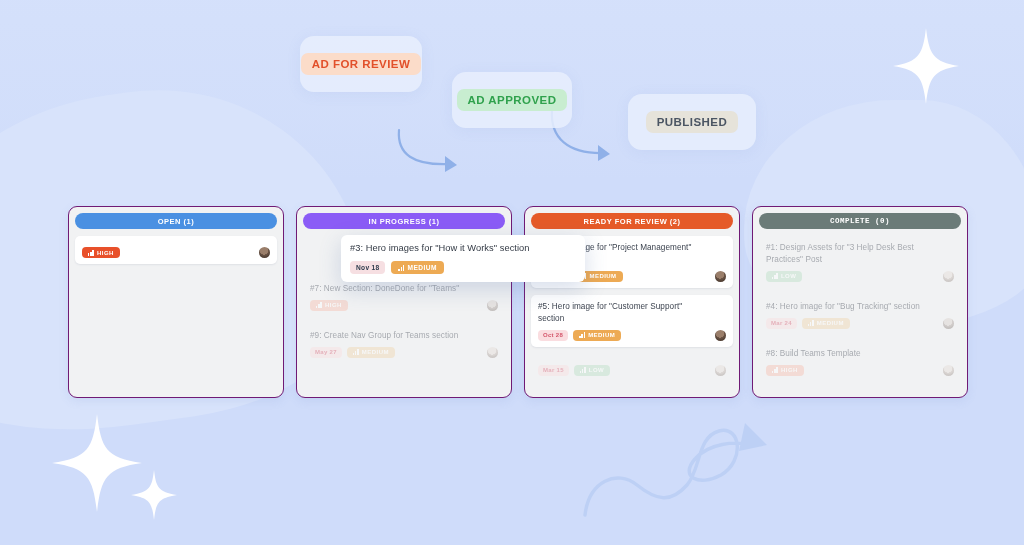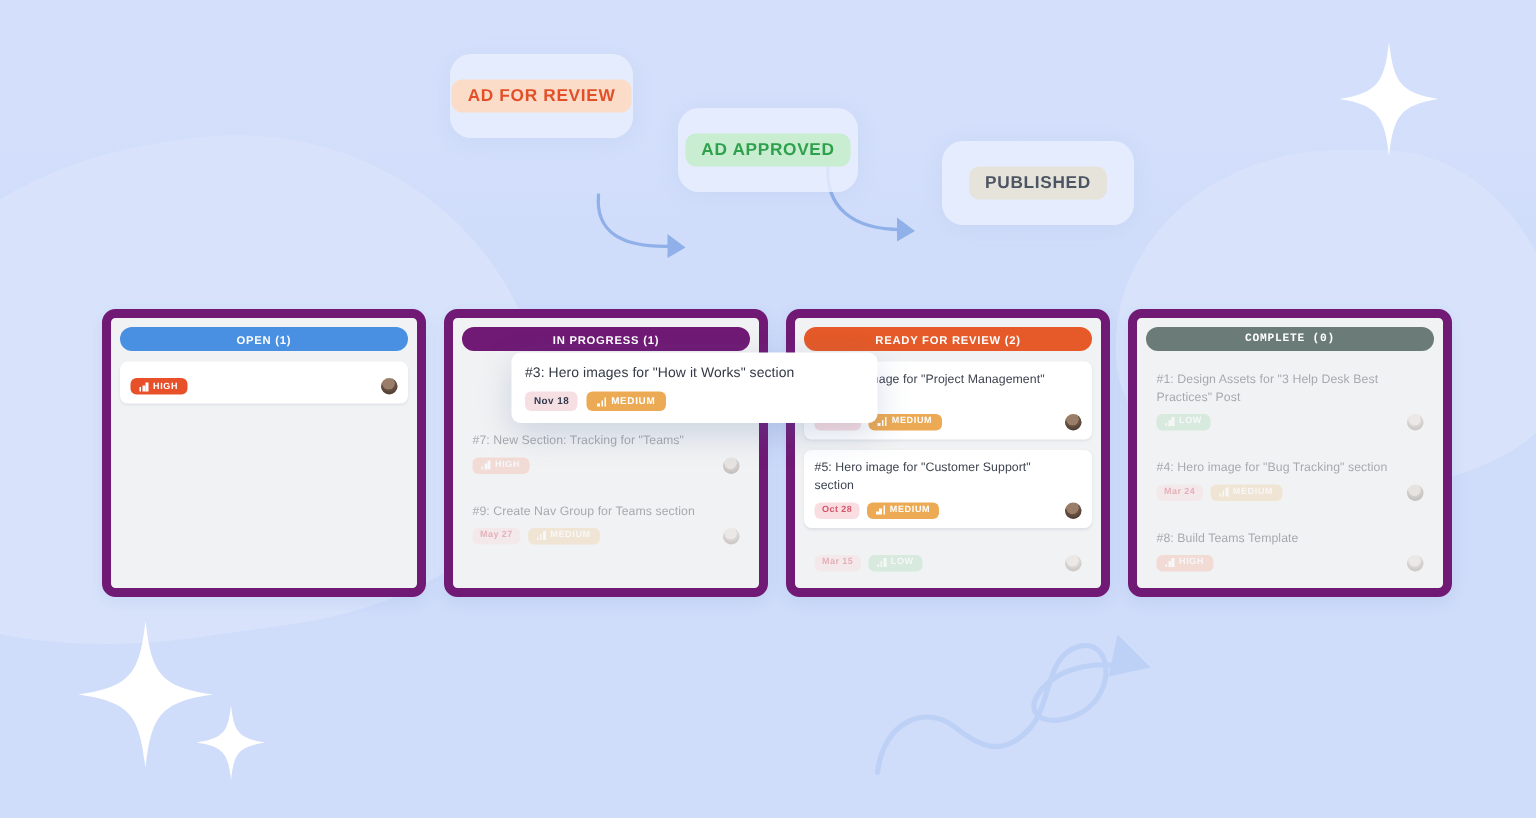--- a/index.html
+++ b/index.html
@@ -53,21 +53,21 @@
   #sc-approved { left:452px; top:72px; width:120px; height:56px; }
   #sc-approved .status-pill { background:#c8edd0; color:#2fa14c; }
   #sc-published { left:628px; top:94px; width:128px; height:56px; }
   #sc-published .status-pill { background:#e6e3da; color:#4b5563; }
 
   
   .board { position:absolute; left:68px; top:206px; display:flex; gap:12px; }
   .column {
     width:216px; height:192px;
     background:#f1f2f3;
-    border:6px solid #701a75;
+    border:1px solid #701a75;
     border-radius:9px;
     padding:6px;
     box-shadow:0 3px 10px rgba(110,140,200,.13);
     display:flex; flex-direction:column;
   }
   .col-header {
     height:16px; border-radius:8px;
     display:flex; align-items:center; justify-content:center;
     color:#fff; font-size:7.5px; font-weight:bold; letter-spacing:.5px;
     margin-bottom:7px; flex:none;
@@ -199,25 +199,25 @@
                   <i></i>
                 </span>
                 <span>HIGH</span>
               </span>
             </div>
             <div class="avatar"></div>
           </div>
         </div>
       </div>
       <div class="column">
-        <div class="col-header" style="background: #701a75;">IN PROGRESS (1)</div>
+        <div class="col-header" style="background: #8b5cf6;">IN PROGRESS (1)</div>
         <div class="cards">
           <div class="card ghost" style="height: 34px; opacity: 0;"></div>
           <div class="card ghost">
-            <div class="card-title">#7: New Section: Tracking for "Teams"</div>
+            <div class="card-title">#7: New Section: DoneDone for "Teams"</div>
             <div class="card-meta">
               <span class="prio high soft">
                 <span class="bars">
                   <i></i>
                   <i></i>
                   <i></i>
                 </span>
                 <span>HIGH</span>
               </span>
             </div>

